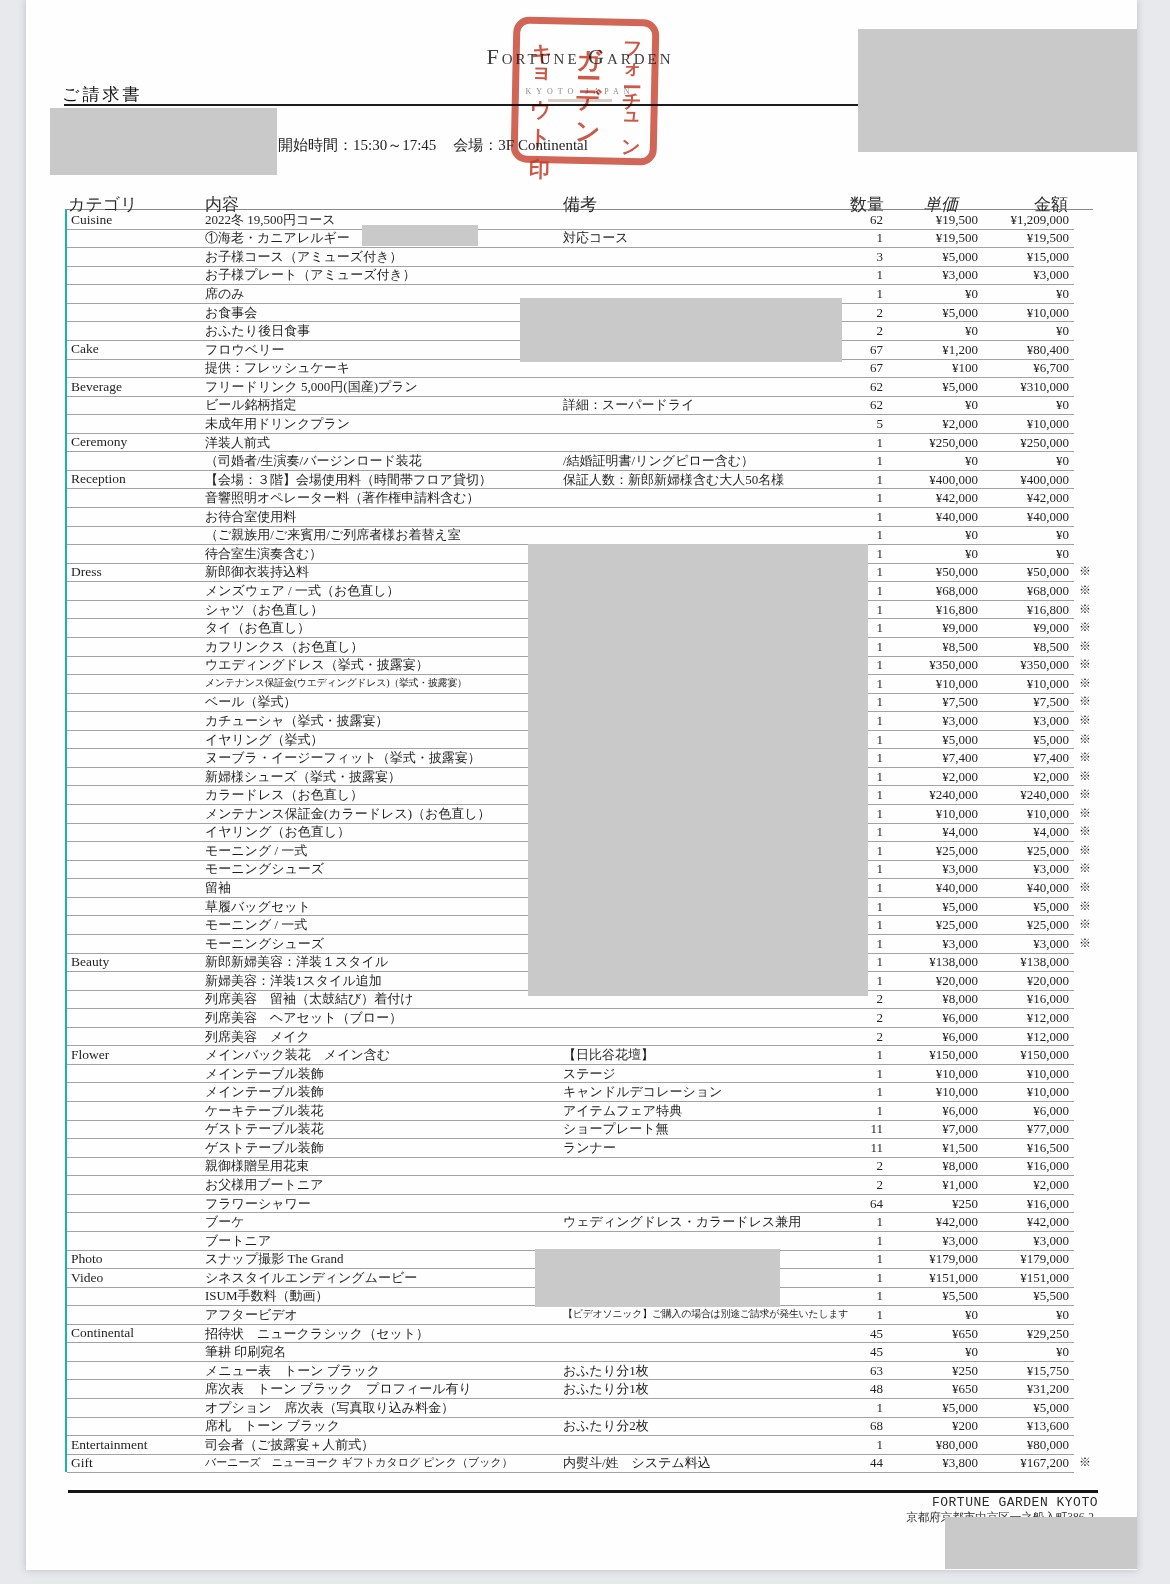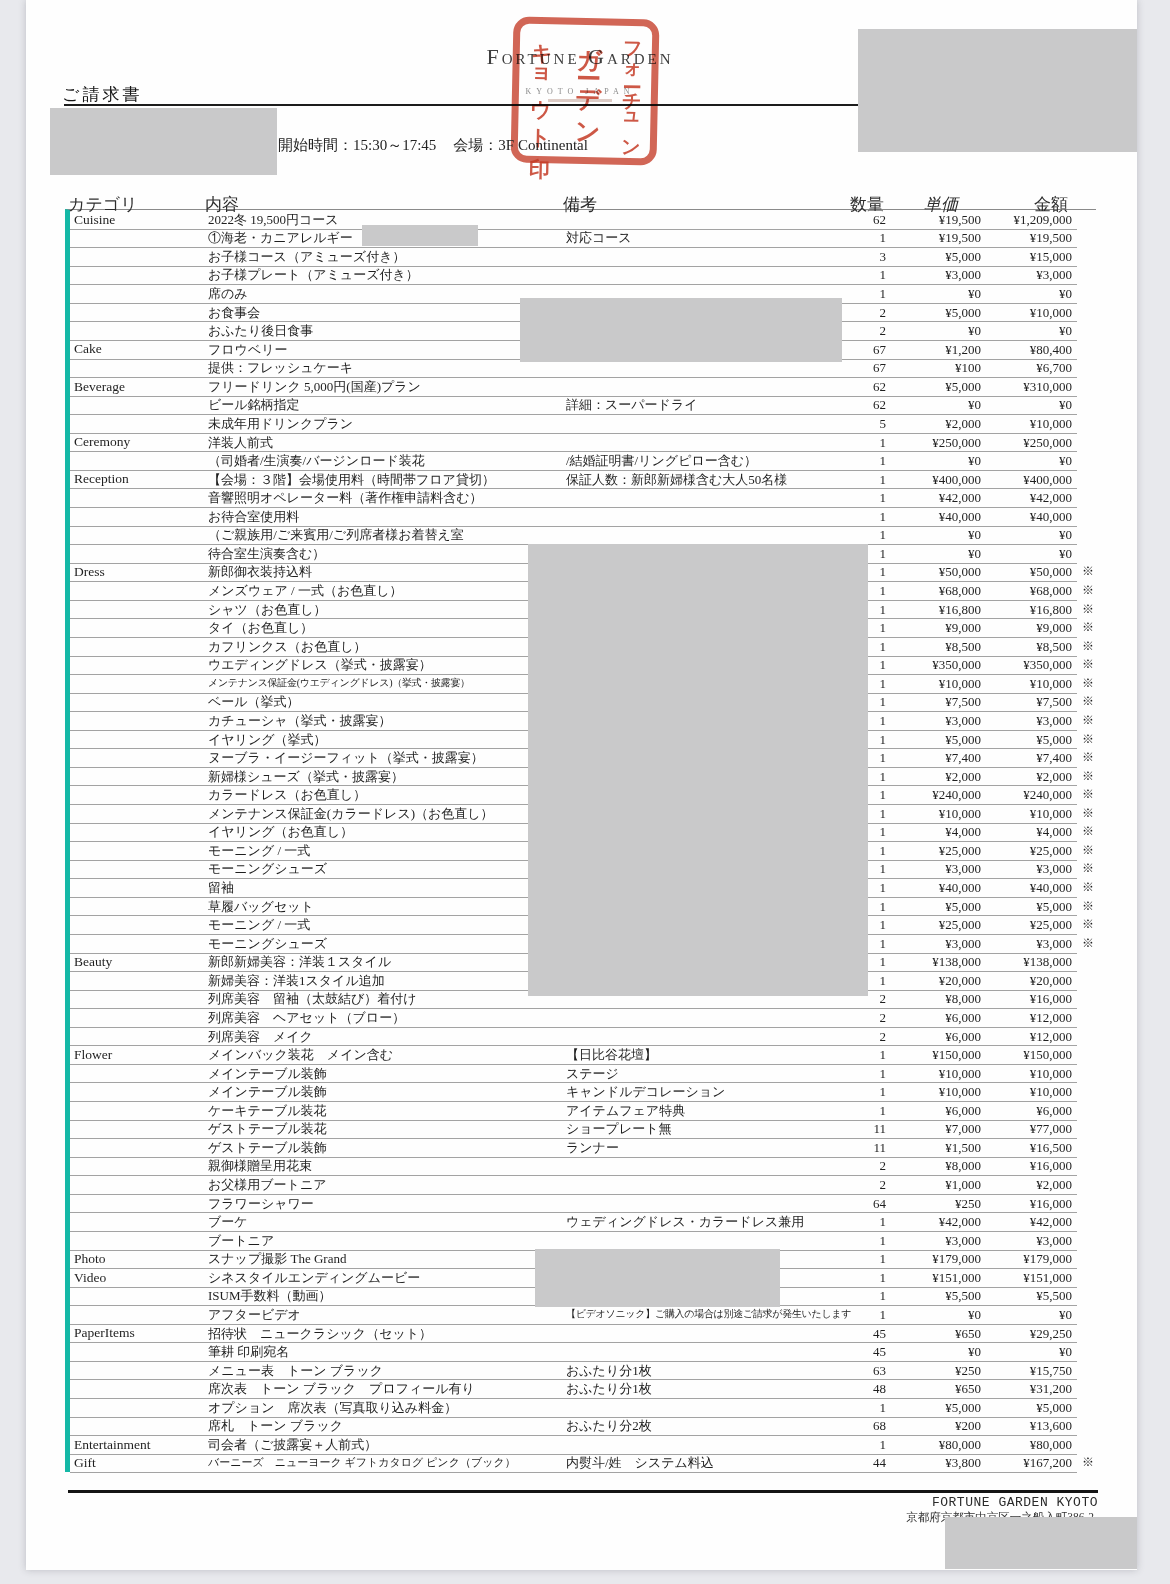--- a/index.html
+++ b/index.html
@@ -47,21 +47,21 @@
   .th{position:absolute;}
   .th-cat{left:42px;}
   .th-item{left:179px;}
   .th-note{left:537px;}
   .th-qty{left:790px;width:68px;text-align:right;}
   .th-unit{left:832px;width:100px;text-align:right;font-style:italic;}
   .th-amt{left:952px;width:90px;text-align:right;}
   
   .table{
     position:absolute;left:39px;top:209px;width:1026px;
-    border-top:1px solid #8a8a8a;border-left:5px solid #14b8a6;z-index:1;
+    border-top:1px solid #8a8a8a;border-left:2px solid #14b8a6;z-index:1;
   }
   .row{display:flex;height:18.57px;box-sizing:border-box;}
   .cells{
     display:flex;align-items:center;width:1002px;padding-right:5px;
     border-bottom:1px solid #a3a3a3;box-sizing:content-box;height:100%;
   }
   .c{white-space:nowrap;overflow:visible;font-size:13px;line-height:1;}
   .c-cat{width:138px;padding-left:4px;box-sizing:border-box;font-size:13.5px;}
   .c-item{width:358px;}
   .c-note{width:296px;}
@@ -832,21 +832,21 @@
       <div class="c c-note sz-xs">【ビデオソニック】ご購入の場合は別途ご請求が発生いたします</div>
       <div class="c c-qty">1</div>
       <div class="c c-unit">¥0</div>
       <div class="c c-amt">¥0</div>
     </div>
     <div class="c-mark"></div>
   </div>
 
   <div class="row">
     <div class="cells">
-      <div class="c c-cat">PaperItems</div>
+      <div class="c c-cat">Continental</div>
       <div class="c c-item">招待状　ニュークラシック（セット）</div>
       <div class="c c-note"></div>
       <div class="c c-qty">45</div>
       <div class="c c-unit">¥650</div>
       <div class="c c-amt">¥29,250</div>
     </div>
     <div class="c-mark"></div>
   </div>
 
   <div class="row">

